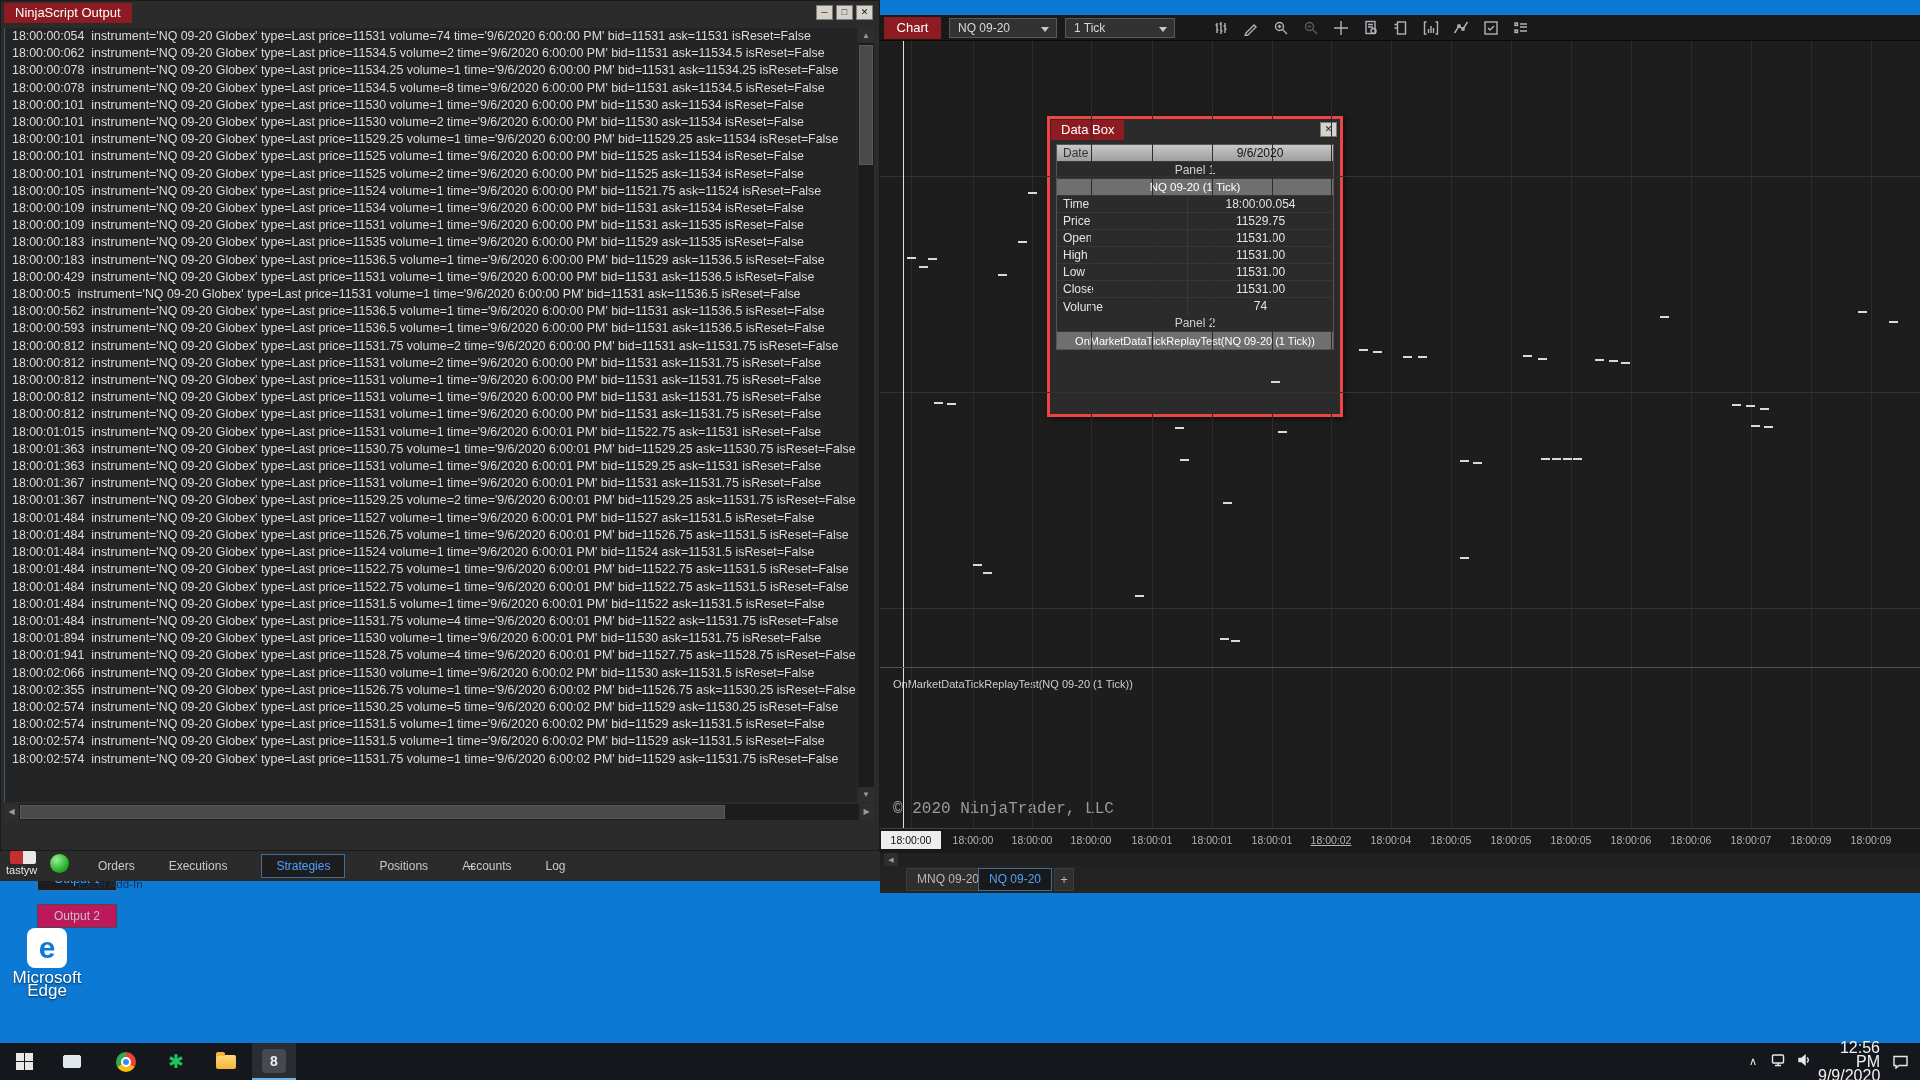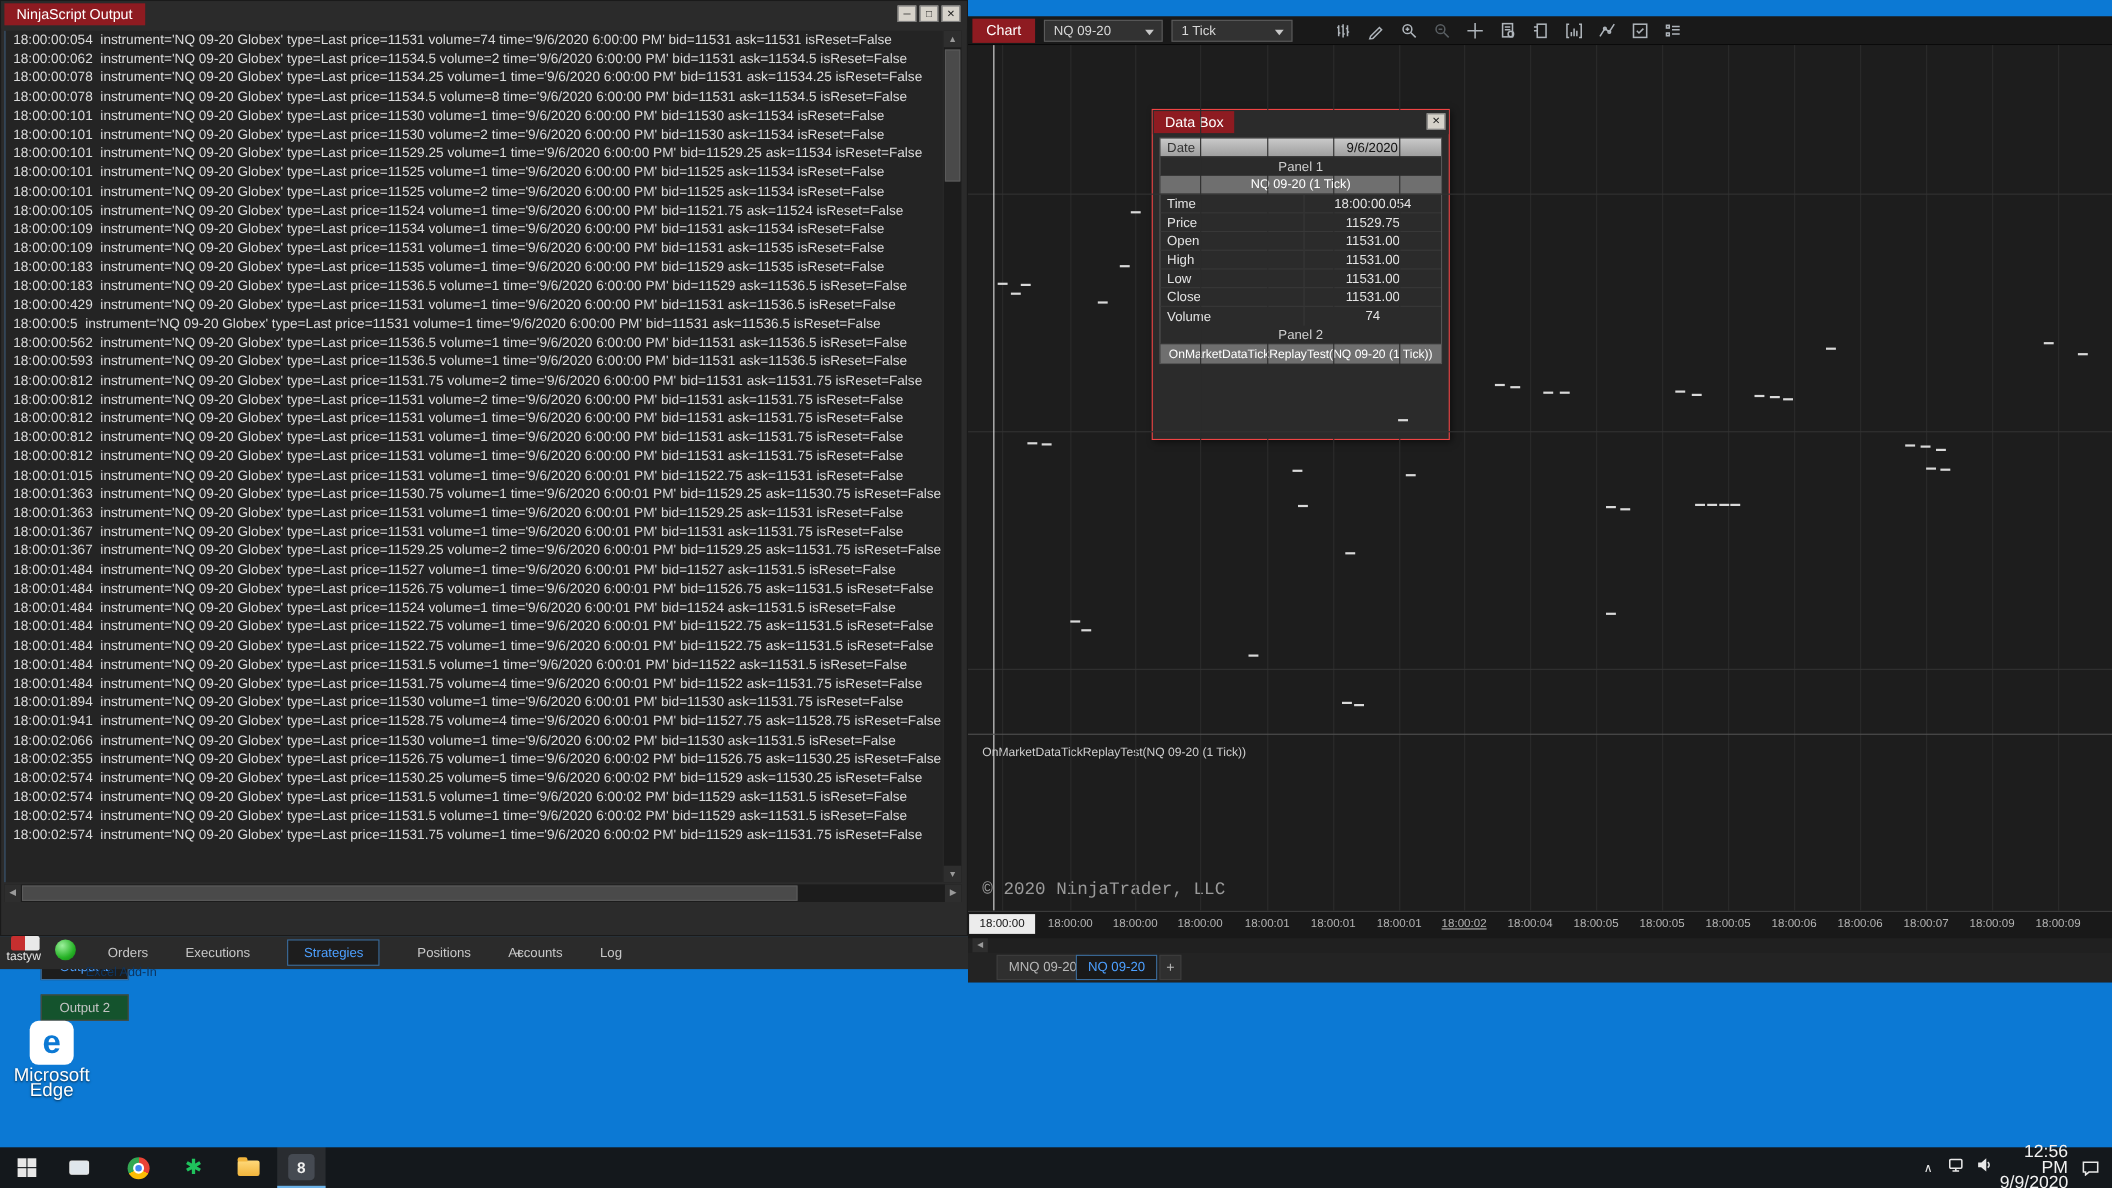--- a/index.html
+++ b/index.html
@@ -20,21 +20,21 @@
   .log-line { white-space:pre; font-size:12.4px; line-height:17.2px; color:#dcdcdc; padding-left:7px; }
   .vscroll { position:absolute; left:857px; top:27px; width:16px; height:774px; background:#1c1c1c; }
   .vscroll .arr { width:16px; height:15px; color:#9a9a9a; font-size:8px; text-align:center; line-height:15px; background:#2e2e2e; }
   .vscroll .arr.down { position:absolute; bottom:0; }
   .vthumb { position:absolute; left:1px; top:17px; width:14px; height:120px; background:#4a4a4a; border:1px solid #5a5a5a; }
   .hscroll { position:absolute; left:3px; top:803px; width:870px; height:16px; background:#1c1c1c; }
   .hscroll .arr { position:absolute; width:15px; height:16px; color:#9a9a9a; font-size:8px; text-align:center; line-height:16px; background:#2e2e2e; }
   .hscroll .arr.right { right:0; }
   .hthumb { position:absolute; left:16px; top:1px; width:705px; height:14px; background:#4a4a4a; border:1px solid #5a5a5a; }
   .ow-tabs { position:absolute; left:36px; top:866px; display:flex; gap:13px;flex-direction:column; }
-  .ow-tab { height:24px; line-height:22px; padding:0 16px; font-size:12px; background:#14532d;
+  .ow-tab { height:24px; line-height:22px; padding:0 16px; font-size:12px; background:#be185d;
     color:#c4c4c4; border:1px solid #4a4a4a; cursor:default; }
   .ow-tab.active { background:#1d1d1d; color:#4da0ff; border:1px solid #3c6e9e; }
 
   
   #cc-sliver { position:absolute; left:0; top:851px; width:880px; height:30px; background:#2b2b2b; overflow:hidden; }
   .tw-icon { position:absolute; left:10px; top:0px; width:26px; height:13px;
     background:linear-gradient(90deg,#c62f2f 0 50%,#e9e9e9 50% 100%); border-radius:2px; }
   .tw-label { position:absolute; left:6px; top:13px; font-size:11px; color:#e6e6e6; }
   .cc-orb { position:absolute; left:50px; top:3px; width:19px; height:19px; border-radius:50%;
     background:radial-gradient(circle at 35% 30%, #9cf09c, #27b327 60%, #0e7a0e); }
@@ -70,22 +70,22 @@
   .chart-plot { position:absolute; left:0; top:41px; width:1040px; height:787px; background:#1d1d1d; overflow:hidden; }
   .vgrid { position:absolute; top:0; width:1px; height:787px; background:#2c2c2c; }
   .hgrid { position:absolute; left:0; width:1040px; height:1px; background:#323232; }
   .crosshair-v { position:absolute; top:0; width:1px; height:787px; background:#e0e0e0; }
   .tickdash { position:absolute; width:9px; height:2px; background:#d9d9d9; }
   .panel-divider { position:absolute; left:0; width:1040px; height:1px; background:#505050; }
   .panel2-label { position:absolute; left:13px; font-size:11px; color:#cfcfcf; }
   .copyright { position:absolute; left:13px; font-size:16px; color:#9a9a9a;font-family:Liberation Mono, monospace; }
 
   
-  .databox { position:absolute; left:167px; top:58px; width:271px; height:301px;
-    background:#2b2b2b; border:1px solid #ef4444; box-shadow:2px 2px 6px rgba(0,0,0,.5); }
+  .databox { position:absolute; left:167px; top:75px; width:296px; height:301px;
+    background:#2b2b2b; border:3px solid #ef4444; box-shadow:2px 2px 6px rgba(0,0,0,.5); }
   .db-titlebar { position:relative; height:22px; background:#2b2b2b; }
   .db-title { position:absolute; left:1px; top:1px; height:20px; line-height:20px; padding:0 10px;
     background:#8e1b21; color:#fff; font-size:13px; }
   .db-close { position:absolute; right:3px; top:3px; width:17px; height:15px; background:#d6d2ca;
     border:1px solid #7e7e7e; color:#1a1a1a; font-size:9px; line-height:13px; text-align:center; cursor:default; }
   .db-table { margin:3px 6px 0 6px; border:1px solid #555; }
   .db-row { display:flex; height:17px; font-size:12px; color:#e4e4e4; border-bottom:1px solid #383838;
     align-items:center; }
   .db-row:last-child { border-bottom:none; }
   .db-row .lbl { width:130px; padding-left:6px; }

